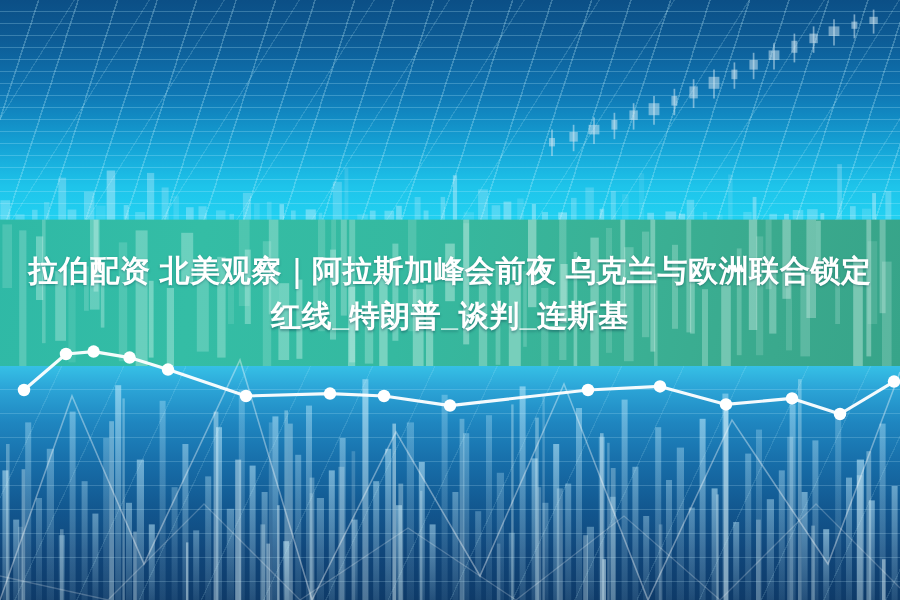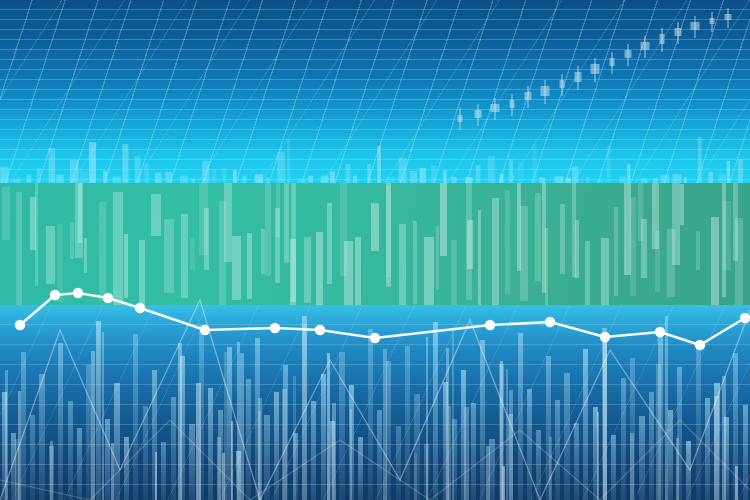--- a/index.html
+++ b/index.html
@@ -454,15 +454,17 @@
         <circle cx="605" cy="337" r="5.2" fill="#ffffff"></circle>
         <circle cx="660" cy="332" r="5.2" fill="#ffffff"></circle>
         <circle cx="700" cy="345" r="5.2" fill="#ffffff"></circle>
         <circle cx="745" cy="318" r="5.2" fill="#ffffff"></circle>
         <path d="M0 500 L60 330 L120 470 L200 300 L260 500 L330 360 L400 480 L470 320 L540 500 L610 350 L690 470 L750 310" fill="none" stroke="#ffffff" stroke-width="1.3" opacity="0.38"></path>
         <path d="M0 480 L90 500 L170 420 L250 500 L340 440 L430 500 L520 430 L600 500 L680 420 L750 490" fill="none" stroke="#ffffff" stroke-width="1.1" opacity="0.22"></path>
       </g>
     </svg>
 
   <div id="title">
+    <div>拉伯配资 北美观察｜阿拉斯加峰会前夜 乌克兰与欧洲联合锁定</div>
+    <div>红线_特朗普_谈判_连斯基</div>
   </div>
 
 </div>
 
 </body></html>

